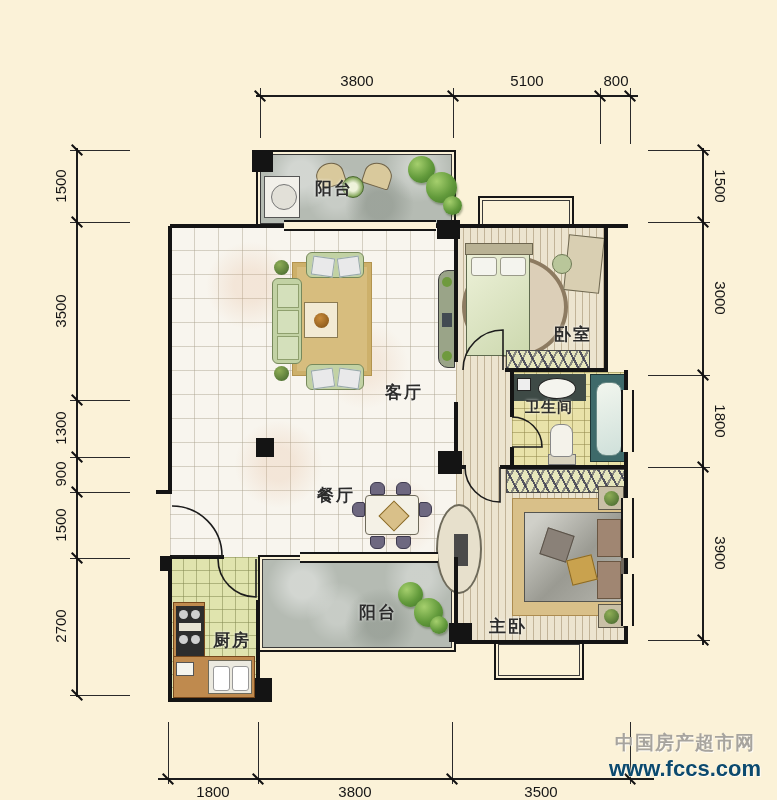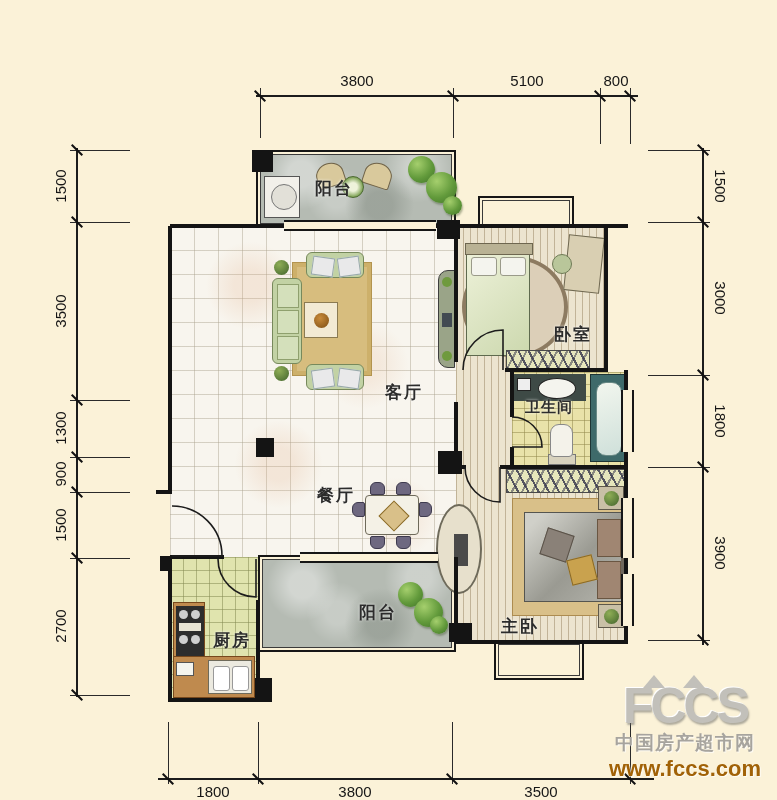--- a/index.html
+++ b/index.html
@@ -45,21 +45,21 @@
   .room-label{position:absolute;transform:translate(-50%,-50%);font-weight:bold;font-size:17px;color:#2c2c2c;letter-spacing:2px;white-space:nowrap;text-shadow:0 0 3px rgba(255,255,255,.85);z-index:40;}
   
   .furn{position:absolute;box-sizing:border-box;}
   .plant{position:absolute;border-radius:50%;background:radial-gradient(circle at 35% 30%, #a5cf6d, #629a3b 55%, #3f7227);box-shadow:1px 2px 2px rgba(60,80,40,.4);}
   .lampball{position:absolute;border-radius:50%;background:radial-gradient(circle at 35% 30%, #8fae56, #40632b);}
   
   .wm{position:absolute;right:2px;bottom:18px;width:180px;text-align:center;z-index:60;color:#aeaca6;}
   .wm-logo{font-size:50px;font-weight:bold;letter-spacing:-3px;line-height:48px;color:#c2c0ba;text-shadow:1px 2px 2px rgba(110,110,105,.55), -1px -1px 0 #ffffff;position:relative;}
   .roof{position:absolute;width:0;height:0;border-left:11px solid transparent;border-right:11px solid transparent;border-bottom:13px solid #c2c0ba;top:-7px;}
   .wm-name{font-size:19px;font-weight:bold;letter-spacing:1px;color:#a7a49e;text-shadow:1px 1px 1px rgba(255,255,255,.8);margin-top:0;text-align:center;}
-  .wm-url{font-size:22px;font-weight:bold;color:#a16207;text-shadow:1px 1px 1px rgba(255,255,255,.8);}
+  .wm-url{font-size:22px;font-weight:bold;color:#0c4a6e;text-shadow:1px 1px 1px rgba(255,255,255,.8);}
   svg.doors{position:absolute;left:0;top:0;z-index:35;}
 </style>
 </head>
 <body>
 
 <div class="abs granite" style="left:256px;top:150px;width:196px;height:74px;z-index:5;"></div>
 <div class="abs tilefloor" style="left:170px;top:226px;width:286px;height:331px;z-index:5;"></div>
 <div class="abs wood" style="left:456px;top:228px;width:150px;height:144px;z-index:5;"></div>
 <div class="abs wood" style="left:456px;top:372px;width:56px;height:95px;z-index:5;"></div>
 <div class="abs btile" style="left:512px;top:372px;width:114px;height:95px;z-index:5;"></div>
@@ -218,21 +218,21 @@
   </g>
 </svg>
 
 <div class="room-label" style="left:334px;top:188px;">阳台</div>
 <div class="room-label" style="left:404px;top:392px;">客厅</div>
 <div class="room-label" style="left:573px;top:334px;">卧室</div>
 <div class="room-label" style="left:549px;top:407px;font-size:15px;letter-spacing:1px;">卫生间</div>
 <div class="room-label" style="left:336px;top:495px;">餐厅</div>
 <div class="room-label" style="left:378px;top:612px;">阳台</div>
 <div class="room-label" style="left:232px;top:640px;">厨房</div>
-<div class="room-label" style="left:508px;top:626px;margin-left:12px;">主卧</div>
+<div class="room-label" style="left:508px;top:626px;">主卧</div>
 
 <div class="abs dimline" style="left:256px;top:95px;width:382px;height:2px;z-index:30;"></div>
 <div class="tick" style="left:260px;top:96px;z-index:30;"></div>
 <div class="tick" style="left:453px;top:96px;z-index:30;"></div>
 <div class="tick" style="left:600px;top:96px;z-index:30;"></div>
 <div class="tick" style="left:630px;top:96px;z-index:30;"></div>
 <div class="abs ext" style="left:260px;top:88px;width:1px;height:50px;z-index:29;"></div>
 <div class="abs ext" style="left:453px;top:88px;width:1px;height:50px;z-index:29;"></div>
 <div class="abs ext" style="left:600px;top:88px;width:1px;height:56px;z-index:29;"></div>
 <div class="abs ext" style="left:630px;top:88px;width:1px;height:56px;z-index:29;"></div>
@@ -285,20 +285,15 @@
 <div class="abs ext" style="left:648px;top:222px;width:62px;height:1px;z-index:29;"></div>
 <div class="abs ext" style="left:648px;top:375px;width:62px;height:1px;z-index:29;"></div>
 <div class="abs ext" style="left:648px;top:467px;width:62px;height:1px;z-index:29;"></div>
 <div class="abs ext" style="left:648px;top:640px;width:62px;height:1px;z-index:29;"></div>
 <span class="dimlab v-r" style="left:720px;top:186px;">1500</span>
 <span class="dimlab v-r" style="left:720px;top:298px;">3000</span>
 <span class="dimlab v-r" style="left:720px;top:421px;">1800</span>
 <span class="dimlab v-r" style="left:720px;top:553px;">3900</span>
 
 <div class="wm">
-  <div class="wm-logo">
-    <span>FCCS</span>
-    <span class="roof" style="left:48px;"></span>
-    <span class="roof" style="left:88px;"></span>
-  </div>
   <div class="wm-name">中国房产超市网</div>
   <div class="wm-url">www.fccs.com</div>
 </div>
 
 </body></html>

